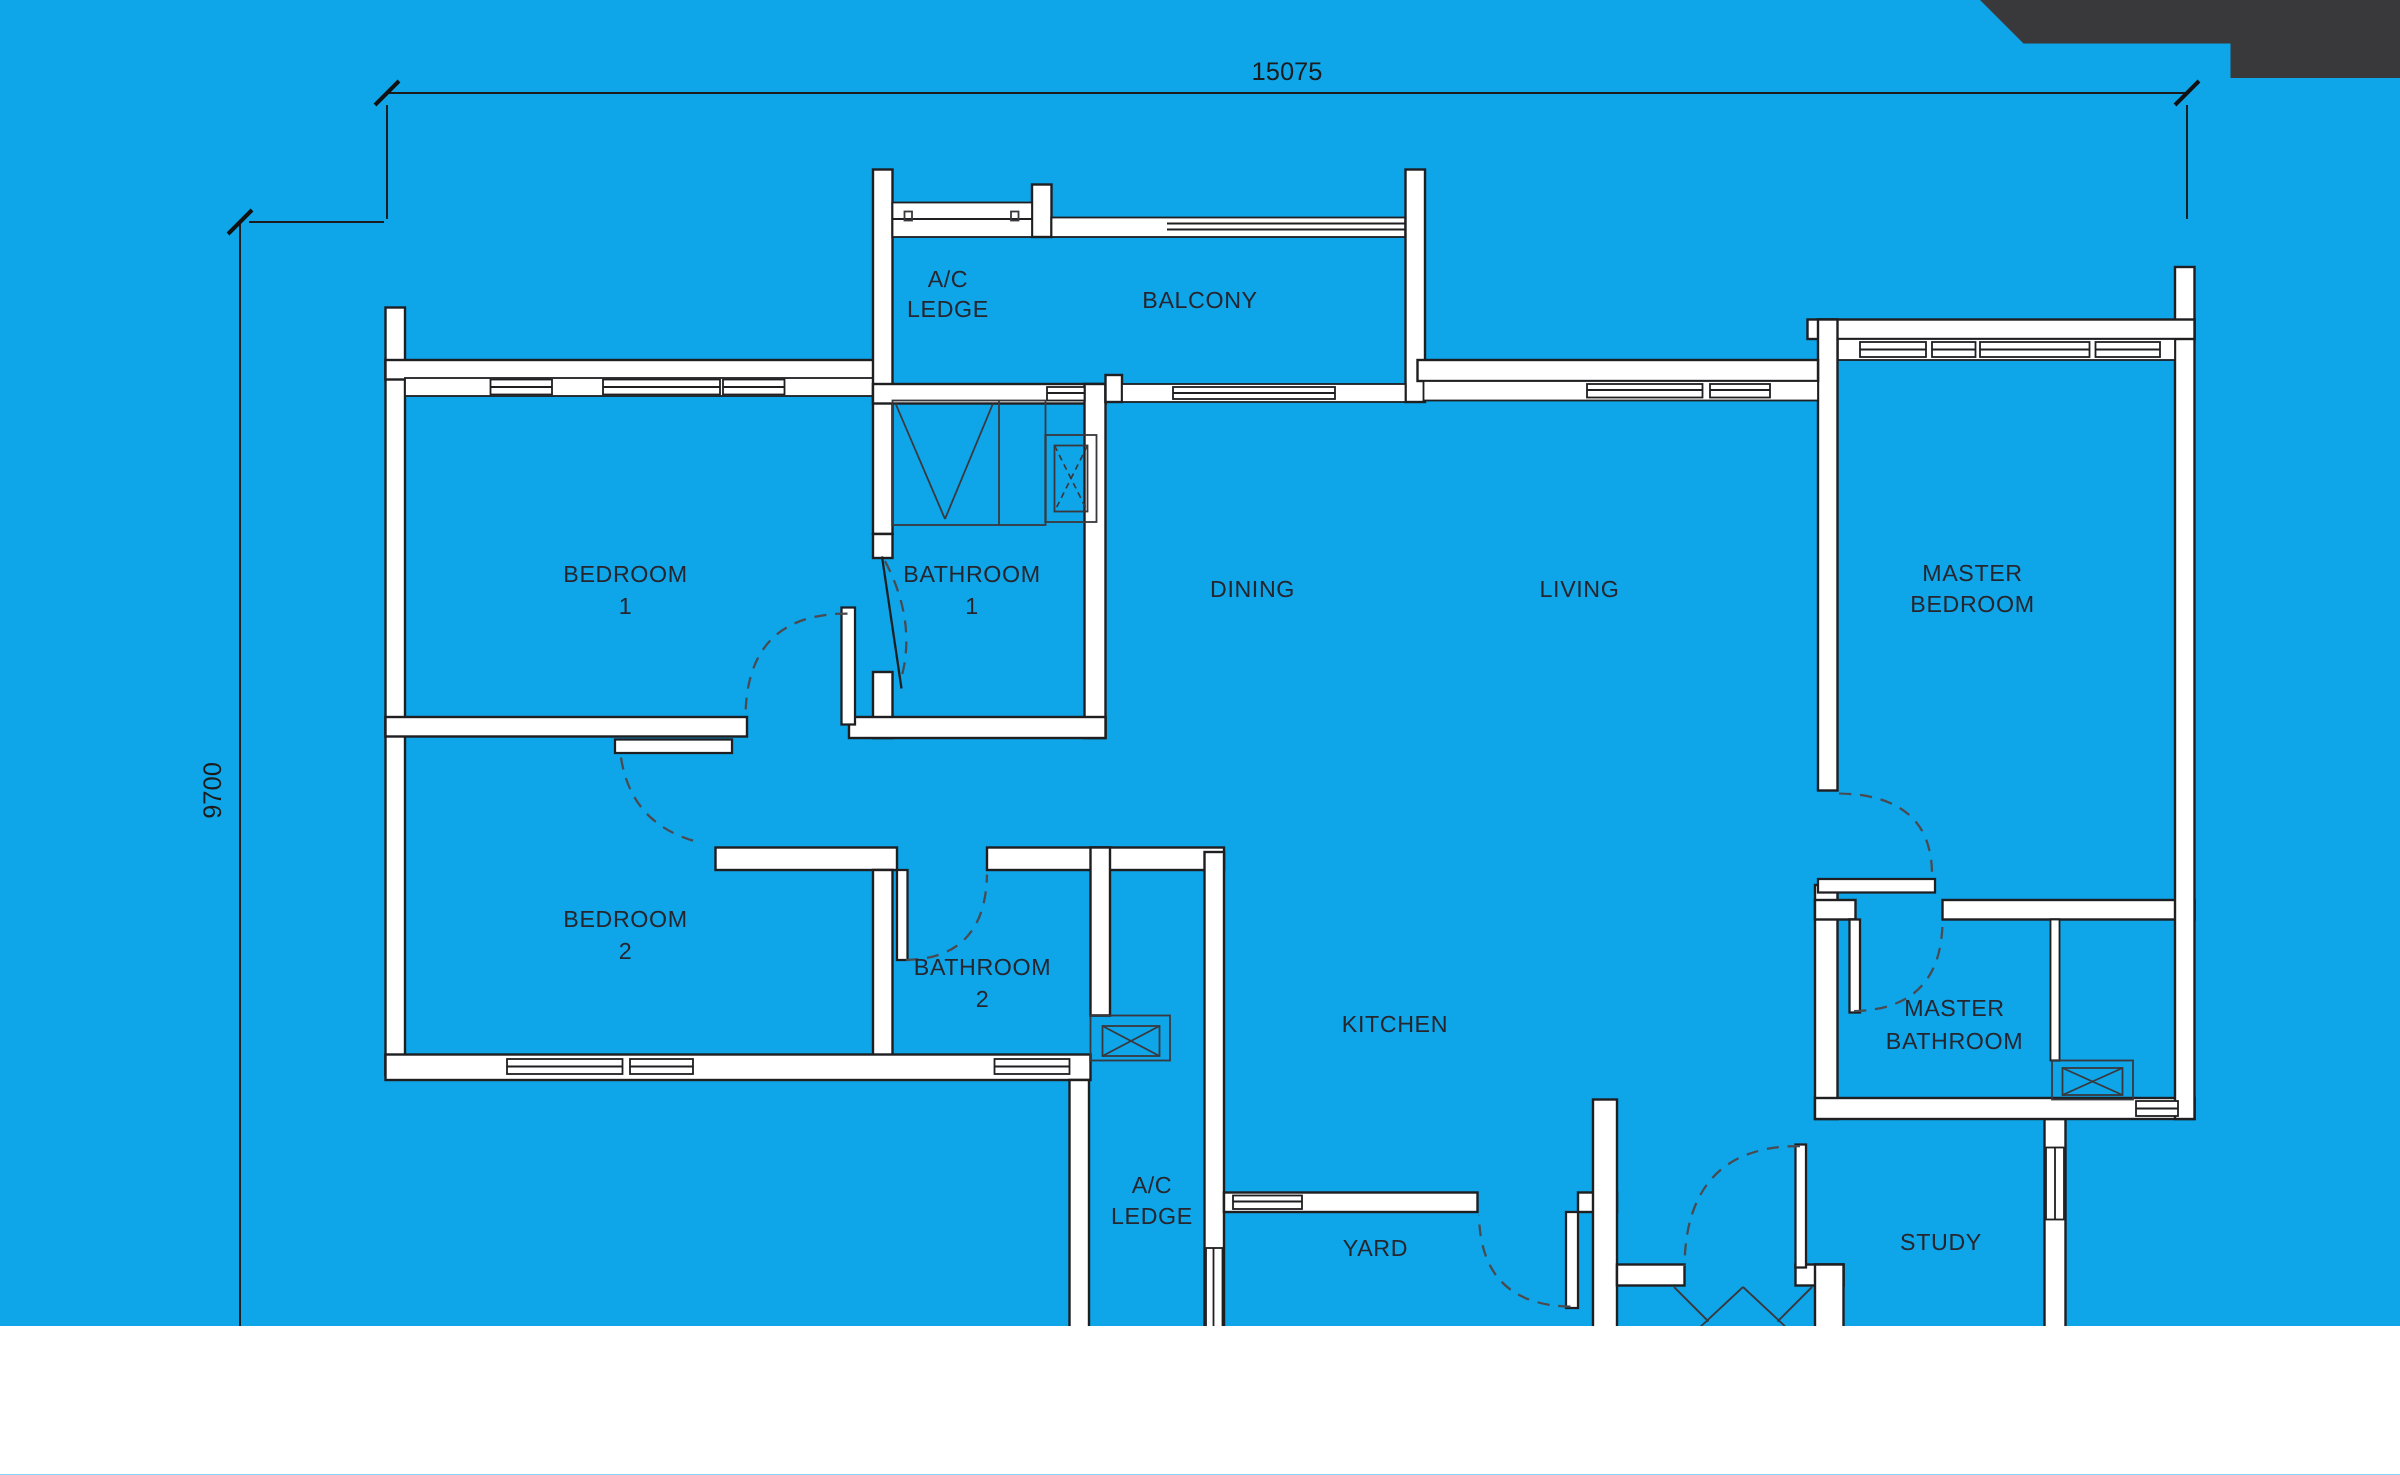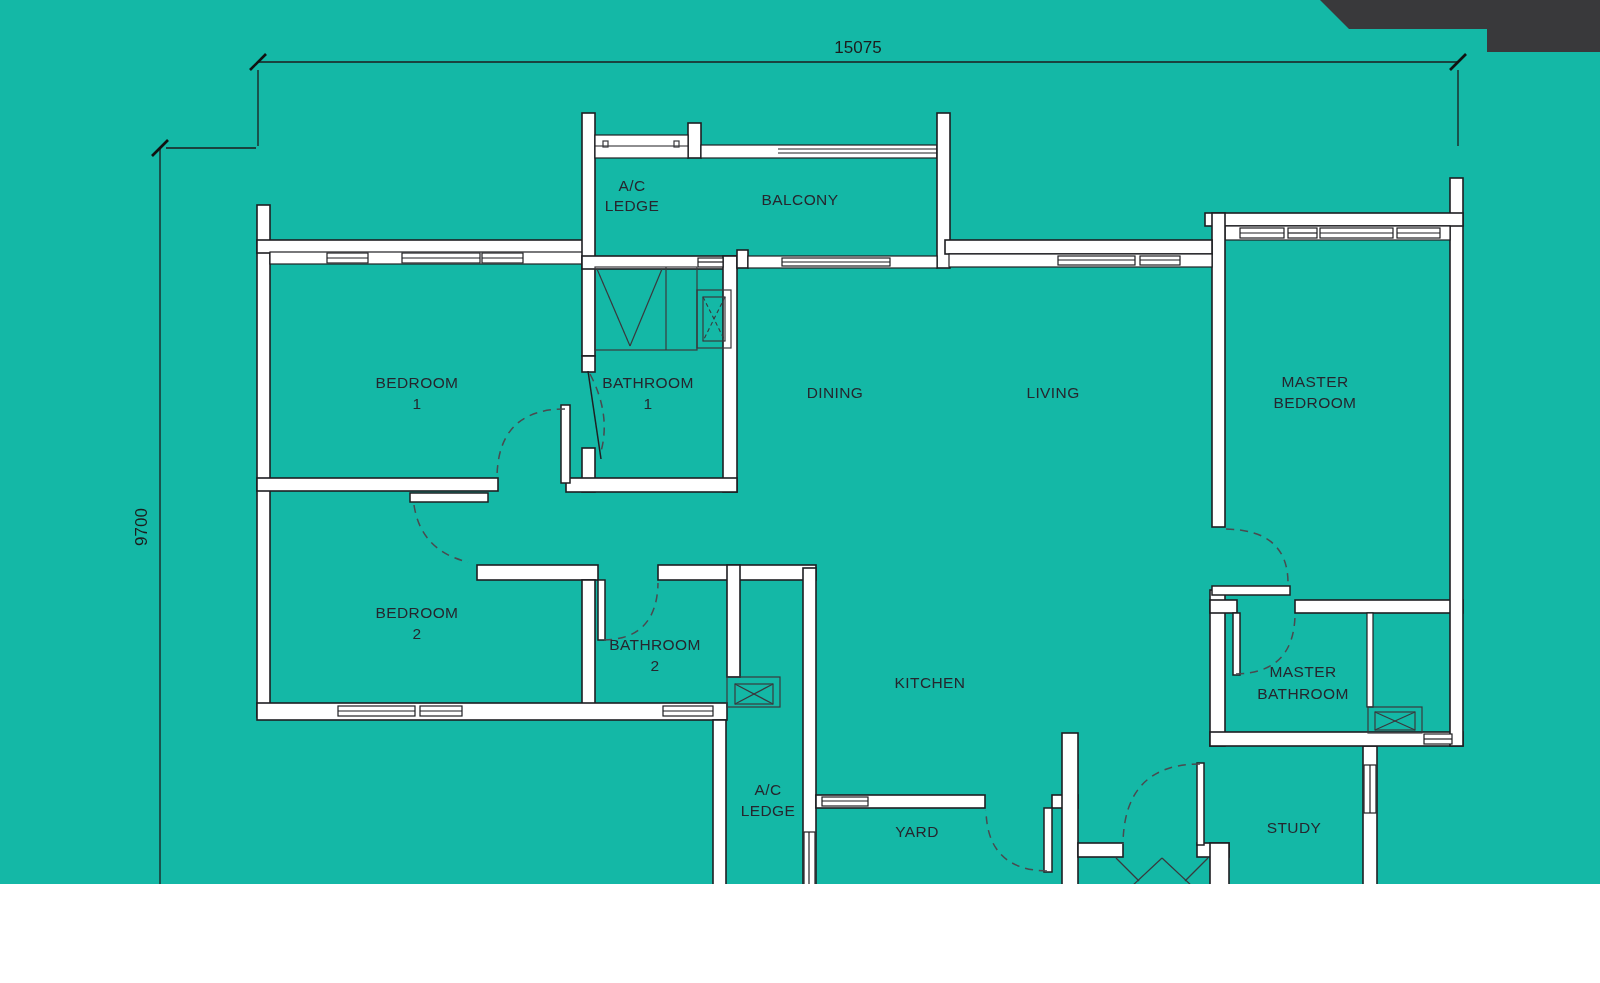--- a/index.html
+++ b/index.html
@@ -1,16 +1,16 @@
 <!DOCTYPE html>
 <html style="--wall: #1f1f22; --label: #26262e; --dimc: #1c1c1c;"><head>
 <meta charset="utf-8">
 <style>
   html,body{margin:0;padding:0;background:#ffffff;}
-  .page{position:relative;width:1600px;height:884px;background:#14b8a6;overflow:hidden;
+  .page{position:relative;width:1600px;height:884px;background:#0ea5e9;overflow:hidden;
         font-family:"Liberation Sans", sans-serif;text-align:right;}
   svg{position:absolute;left:0;top:0;}
   .wall{fill:#ffffff;stroke:var(--wall,#1f1f22);stroke-width:1.6;}
   .thin{fill:#ffffff;stroke:var(--wall,#1f1f22);stroke-width:1.2;}
   .ln{stroke:var(--wall,#1f1f22);stroke-width:1.2;fill:none;}
   .leaf{fill:#ffffff;stroke:var(--wall,#1f1f22);stroke-width:1.5;}
   .swing{fill:none;stroke:#4a4a4f;stroke-width:1.5;stroke-dasharray:8 6;}
   .fix{fill:none;stroke:#39393d;stroke-width:1.2;}
   .fixd{fill:none;stroke:#39393d;stroke-width:1.1;stroke-dasharray:4 3;}
   .dim{stroke:#1c1c1c;stroke-width:1.3;fill:none;}

